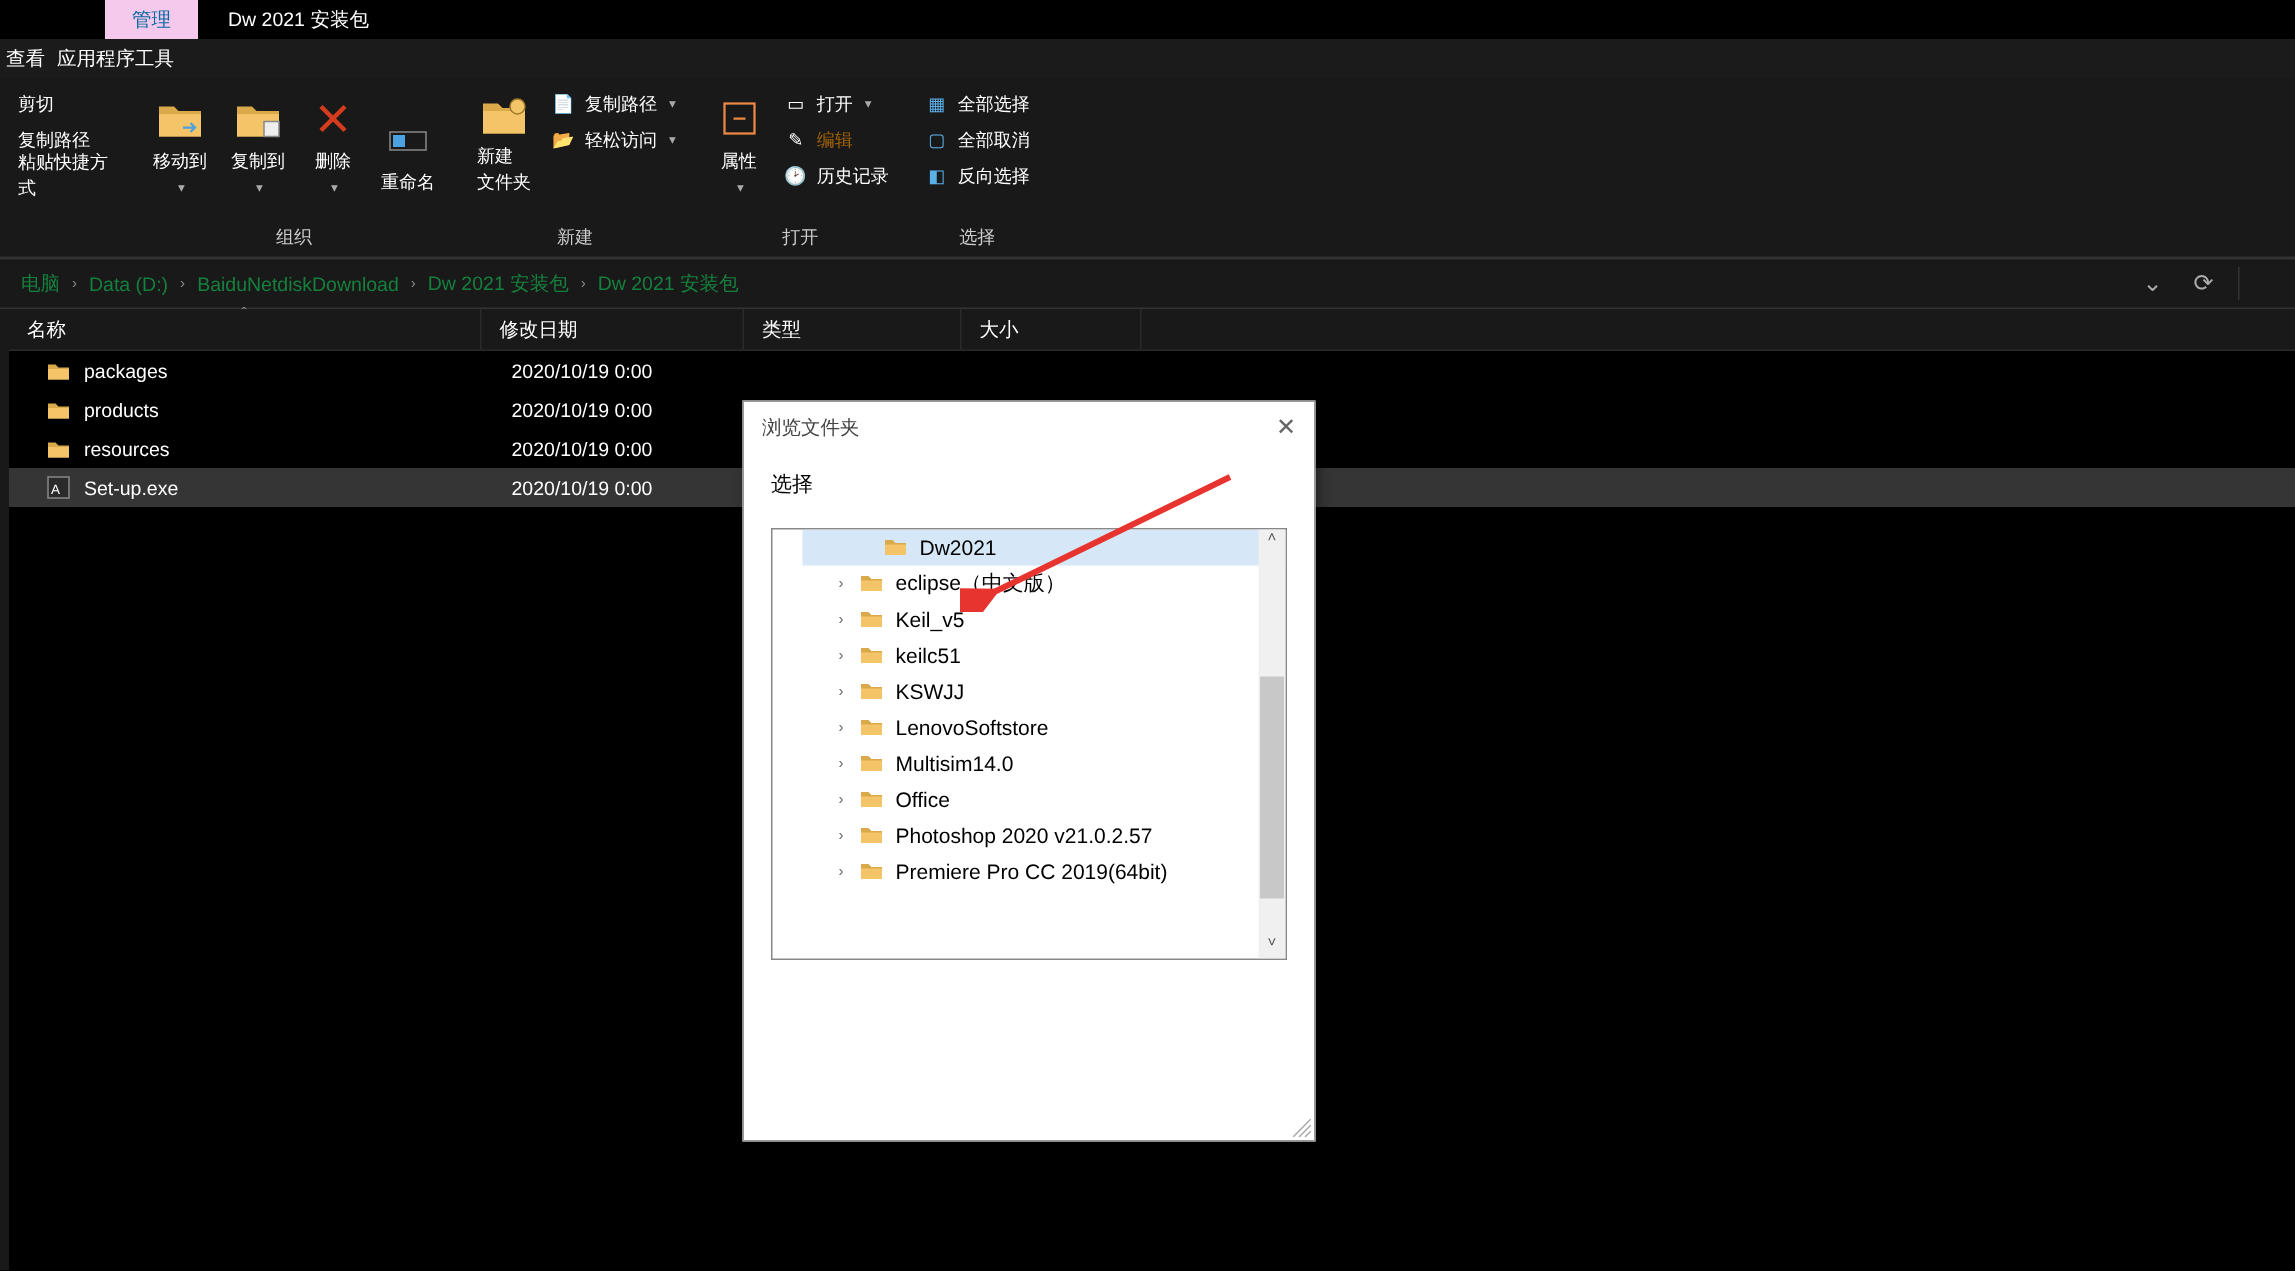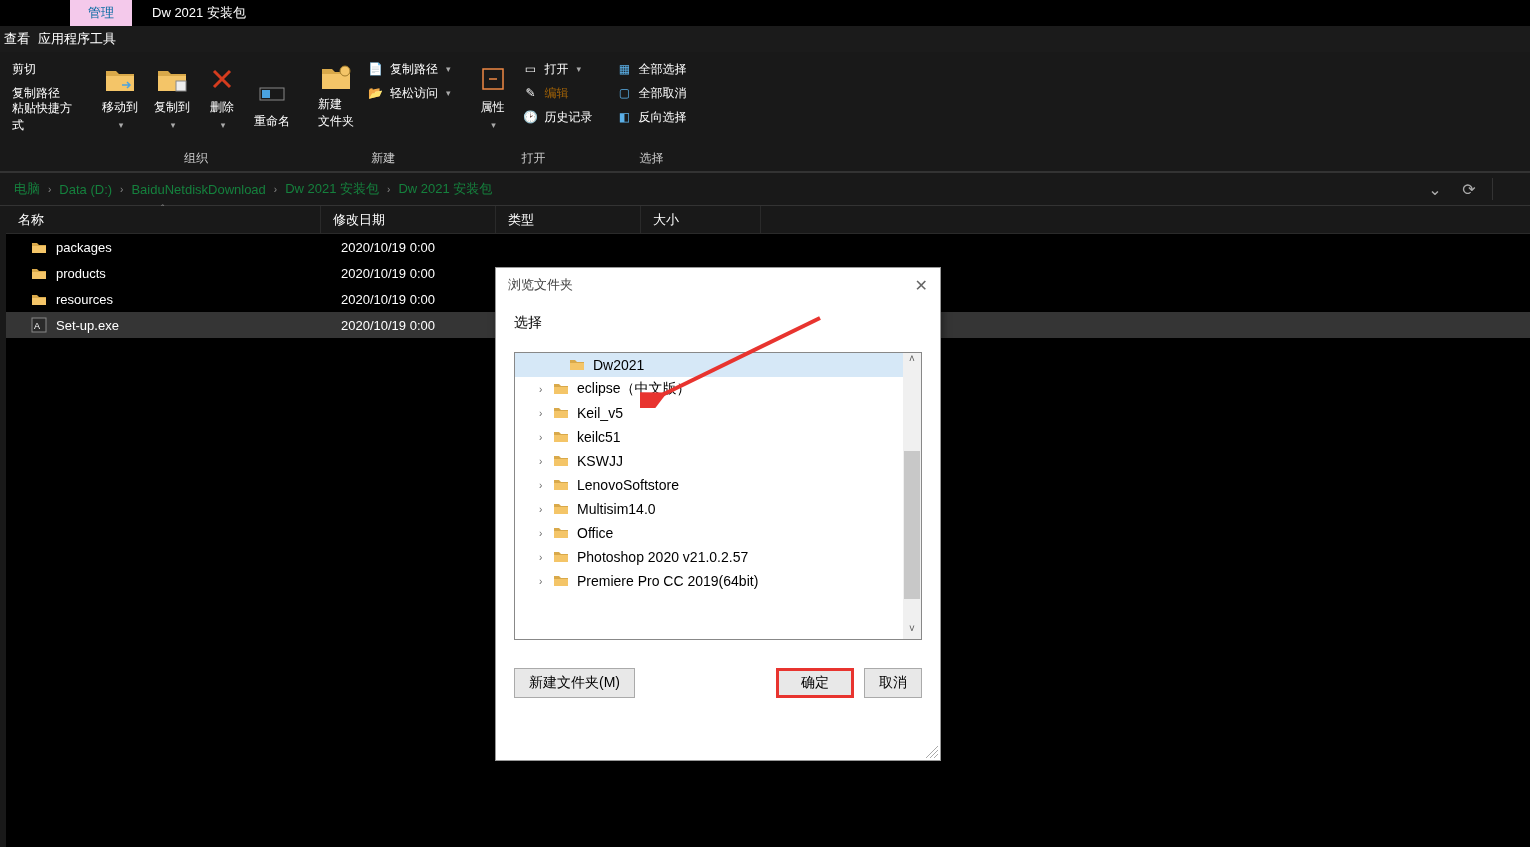--- a/index.html
+++ b/index.html
@@ -45,25 +45,25 @@
     .col-size { width: 120px; }
     .sort-arrow { position: absolute; left: 155px; top: -2px; color: #888; font-size: 10px; }
     
     .file-row { display: flex; height: 26px; align-items: center; font-size: 13px; padding-left: 24px; }
     .file-row.selected { background: #353535; }
     .file-icon { width: 18px; height: 18px; margin-right: 8px; display: flex; align-items: center; justify-content: center; }
     .file-name { width: 285px; }
     .file-date { width: 175px; color: #fff; }
     
     
-    .dialog { position: absolute; left: 495px; top: 267px; width: 446px; height: 494px; background: #fff; color: #000; border: 1px solid #999; display: flex; flex-direction: column; box-shadow: 2px 2px 8px rgba(0,0,0,.4); }
+    .dialog { position: absolute; left: 495px; top: 267px; width: 382px; height: 494px; background: #fff; color: #000; border: 1px solid #999; display: flex; flex-direction: column; box-shadow: 2px 2px 8px rgba(0,0,0,.4); }
     .dialog-title { display: flex; justify-content: space-between; align-items: center; height: 34px; padding: 0 12px; font-size: 13px; color: #444; }
     .dialog-close { font-size: 16px; color: #666; cursor: pointer; }
     .dialog-label { padding: 12px 18px 8px 18px; font-size: 14px; }
-    .tree-container { margin: 12px 18px 0 18px; border: 1px solid #888; height: 288px; overflow: hidden; position: relative; }
+    .tree-container { margin: 12px 18px 0 18px; border: 1px solid #888; height: 288px; overflow: hidden; position: relative; padding-left: 20px; }
     .tree-scroll { position: absolute; right: 0; top: 0; width: 18px; height: 100%; background: #f0f0f0; }
     .tree-thumb { position: absolute; right: 1px; top: 98px; width: 16px; height: 148px; background: #c8c8c8; }
     .tree-arrow { position: absolute; right: 1px; width: 16px; height: 16px; text-align: center; font-size: 10px; color: #555; }
     .tree-arrow.up { top: 0; }
     .tree-arrow.down { bottom: 0; }
     
     .tree-item { display: flex; align-items: center; height: 24px; font-size: 14px; padding-left: 24px; }
     .tree-item.selected { background: #d6e8f7; }
     .tree-expander { width: 14px; font-size: 10px; color: #666; }
     .tree-folder-icon { width: 18px; height: 16px; margin-right: 6px; }
@@ -394,26 +394,20 @@
           </svg>
           <span>Premiere Pro CC 2019(64bit)</span>
         </div>
       </div>
     <div class="tree-scroll">
       <div class="tree-arrow up">˄</div>
       <div class="tree-thumb"></div>
       <div class="tree-arrow down">˅</div>
     </div>
   </div>
-  <div class="dialog-buttons">
-    <button class="dlg-btn">新建文件夹(M)</button>
-    <span class="dlg-spacer"></span>
-    <button class="dlg-btn ok">确定</button>
-    <button class="dlg-btn">取消</button>
-  </div>
   <svg class="resize-grip" width="12" height="12">
       <path d="M0 12 L12 0 M4 12 L12 4 M8 12 L12 8" stroke="#aaa" stroke-width="1"></path>
     </svg>
 </div>
 
 <svg class="red-arrow" style="left:640px; top:308px;" width="190" height="100">
   <defs>
       <marker id="ah" markerWidth="12" markerHeight="12" refX="2" refY="6" orient="auto">
         <path d="M12 0 L0 6 L12 12 Z" fill="#e8342f"></path>
       </marker>

